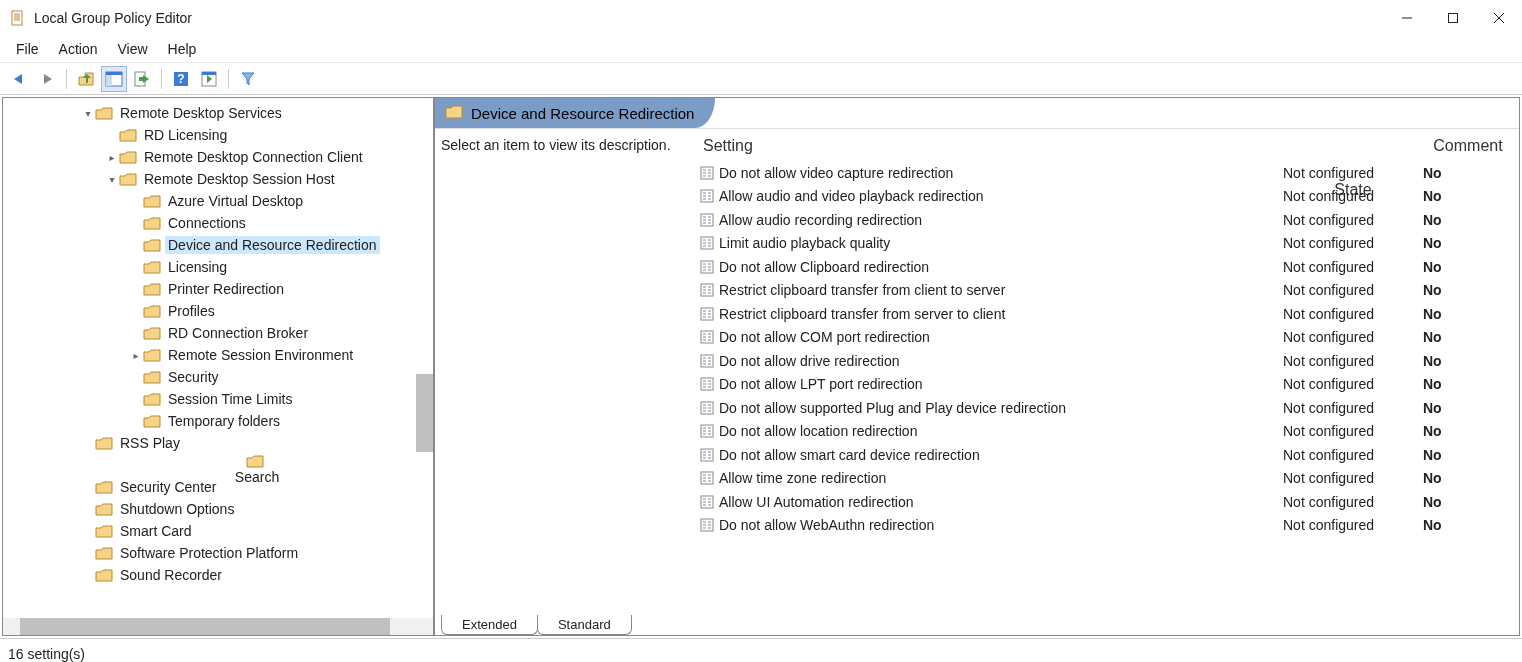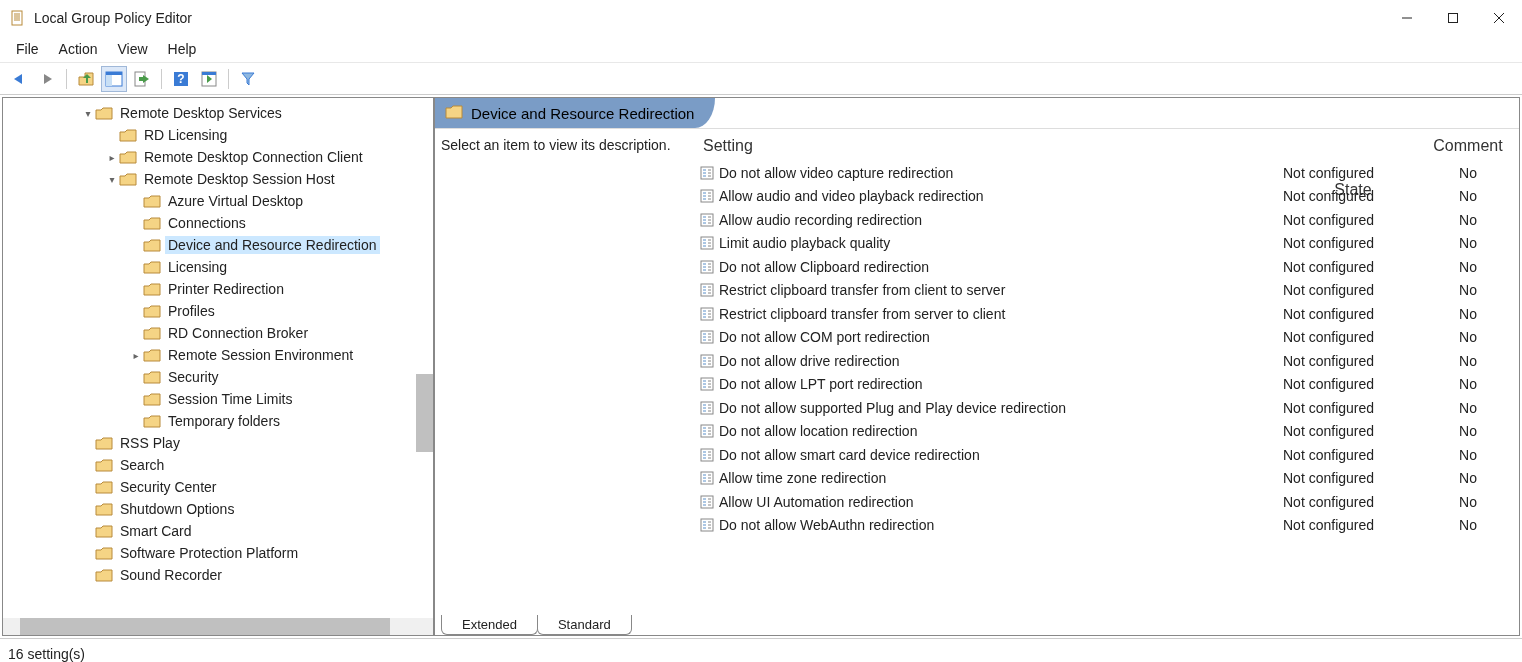--- a/index.html
+++ b/index.html
@@ -38,21 +38,21 @@
 .list-col { flex: 1; display: flex; flex-direction: column; }
 .list-header { display: flex; height: 24px; font-size: 16px; color: #333; }
 .lh-setting { flex: 1; padding-left: 4px; }
 .lh-state { width: 140px; text-align: center; margin-top: 44px; }
 .lh-comment { width: 90px; text-align: center; }
 .list-rows { flex: 1; overflow: hidden; }
 .list-row { display: flex; align-items: center; height: 23.5px; font-size: 14px; }
 .list-row .row-icon { width: 16px; height: 16px; margin-right: 4px; display: inline-flex; align-items: center; justify-content: center; }
 .lr-setting { flex: 1; display: flex; align-items: center; }
 .lr-state { width: 140px; }
-.lr-comment { width: 90px; text-align: center; }
+.lr-comment { width: 90px; text-align: left; font-weight: bold; }
 
 .tabs-row { height: 24px; padding-left: 6px; display: flex; align-items: flex-end; }
 .tab { border: 1px solid #888; border-top: none; padding: 2px 20px; font-size: 13px; background: #fff; border-radius: 0 0 6px 6px; position: relative; margin-right: -1px; }
 
 .statusbar { height: 24px; border-top: 1px solid #ccc; display: flex; align-items: flex-end; padding: 0 8px; font-size: 14px; }
 </style>
 </head>
 <body>
 
 <div class="titlebar">
@@ -285,21 +285,21 @@
         </div>
         <div class="tree-item" style="padding-left: 78px;">
           <span class="chev"></span>
           <span class="folder-icon">
             <svg width="18" height="14">
               <path d="M1 4 L6 4 L8 2 L17 2 L17 13 L1 13 Z" fill="#f5d485" stroke="#b88a3a"></path>
             </svg>
           </span>
           <span class="label">RSS Play</span>
         </div>
-        <div class="tree-item" style="padding-left: 78px;">
+        <div class="tree-item" style="padding-left: 78px; flex-direction: column;">
           <span class="chev"></span>
           <span class="folder-icon">
             <svg width="18" height="14">
               <path d="M1 4 L6 4 L8 2 L17 2 L17 13 L1 13 Z" fill="#f5d485" stroke="#b88a3a"></path>
             </svg>
           </span>
           <span class="label">Search</span>
         </div>
         <div class="tree-item" style="padding-left: 78px;">
           <span class="chev"></span>

